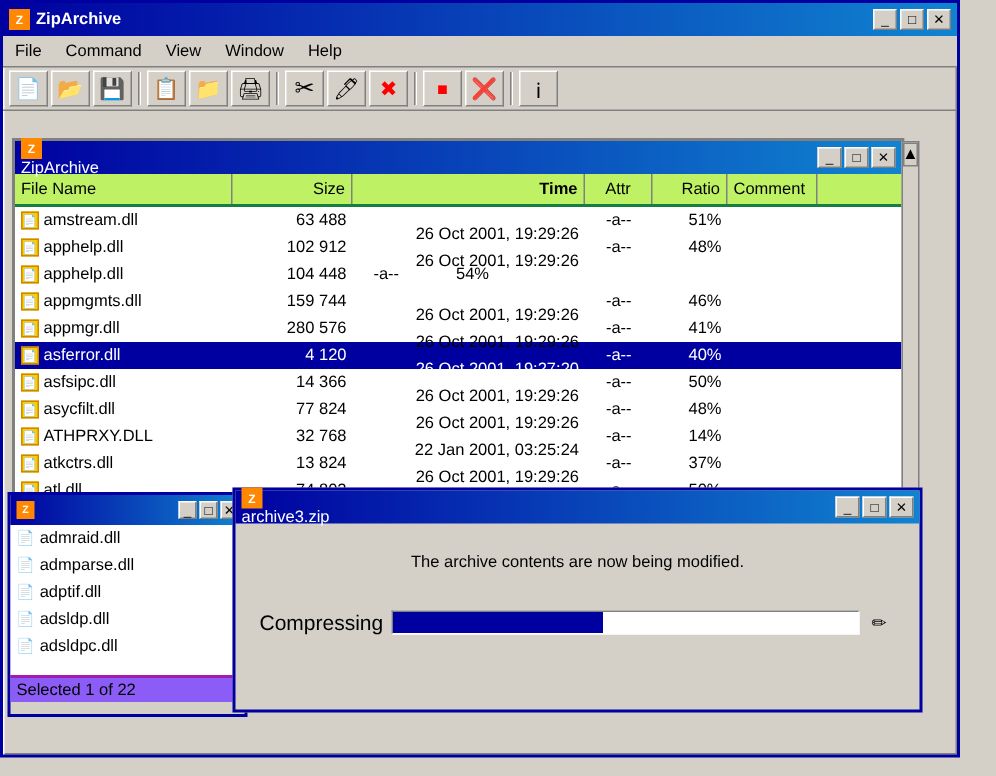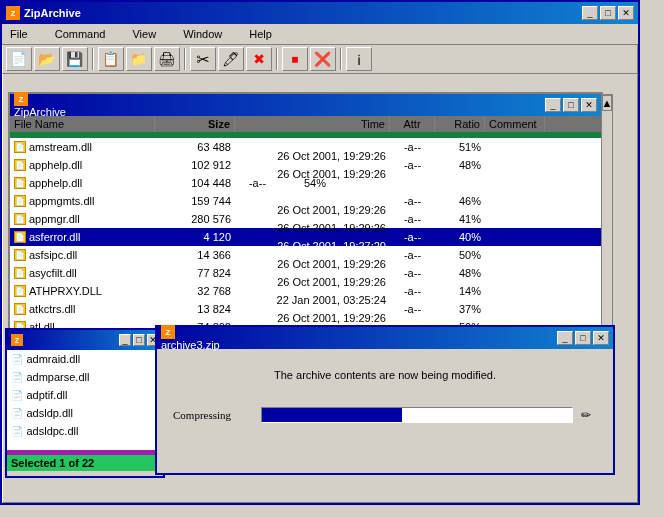--- a/index.html
+++ b/index.html
@@ -50,21 +50,21 @@
       color: black;
     }
 
     .title-btn.close { background: #d4d0c8; }
 
     
     .menu-bar {
       background: #d4d0c8;
       padding: 2px 0;
       display: flex;
-      gap: 11px;
+      gap: 0;
       border-bottom: 1px solid #808080;
     }
 
     .menu-item {
       padding: 2px 8px;
       cursor: pointer;
       font-size: 11px;
     }
 
     
@@ -115,38 +115,38 @@
       padding: 3px 4px;
       display: flex;
       align-items: center;
       justify-content: space-between;
       height: 22px;
     }
 
     
     .file-list-header {
       display: flex;
-      background: #737373;
-      border-bottom: 6px solid #15803d;
+      background: #bef264;
+      border-bottom: 2px solid #15803d;
       height: 22px;
       align-items: center;
     }
 
     .col-header {
       border-right: 1px solid #808080;
       padding: 2px 4px;
       font-size: 11px;
       height: 100%;
       display: flex;
       align-items: center;
     }
 
     .col-filename { width: 145px; }
-    .col-size { width: 80px; justify-content: flex-end; font-weight: bold; }
-    .col-time { width: 155px; justify-content: flex-end; }
+    .col-size { width: 80px; justify-content: flex-end; }
+    .col-time { width: 155px; justify-content: flex-end; font-weight: bold; }
     .col-attr { width: 45px; justify-content: center; }
     .col-ratio { width: 50px; justify-content: flex-end; }
     .col-comment { width: 60px; }
 
     .file-list {
       overflow-y: auto;
       height: calc(100% - 44px);
       background: white;
     }
 
@@ -209,24 +209,23 @@
     }
 
     .progress-bar-area {
       padding: 6px 16px;
       display: flex;
       align-items: center;
       gap: 8px;
     }
 
     .progress-label {
-      font-size: 11px;
+      font-size: 14px;
       width: 80px;
       flex-shrink: 0;
-      font-family: Liberation Serif, serif;
     }
 
     .progress-track {
       flex: 1;
       height: 16px;
       background: white;
       border: 1px solid;
       border-color: #808080 #fff #fff #808080;
       position: relative;
     }
@@ -483,21 +482,21 @@
       </div>
       <div style="padding: 1px 4px; display: flex; align-items: center; gap: 3px; height: 18px;">
         <span style="font-size:10px;">📄</span>
         <span>adsldp.dll</span>
       </div>
       <div style="padding: 1px 4px; display: flex; align-items: center; gap: 3px; height: 18px;">
         <span style="font-size:10px;">📄</span>
         <span>adsldpc.dll</span>
       </div>
     </div>
-  <div style="background:#22c55e;padding:2px 4px;font-size:11px;border-top:5px solid #a21caf;font-weight:bold;">
+  <div style="background:#8b5cf6;padding:2px 4px;font-size:11px;border-top:2px solid #a21caf;">
     <span>Selected 1 of 22</span>
   </div>
 </div>
 
 <div style="position:absolute;top:325px;left:155px;width:460px;height:150px;background:#d4d0c8;border:2px solid #0000a0;">
   <div class="inner-title" style="height:22px;">
     <div class="title-left">
       <div class="zip-icon">Z</div>
       <span>archive3.zip</span>
     </div>

